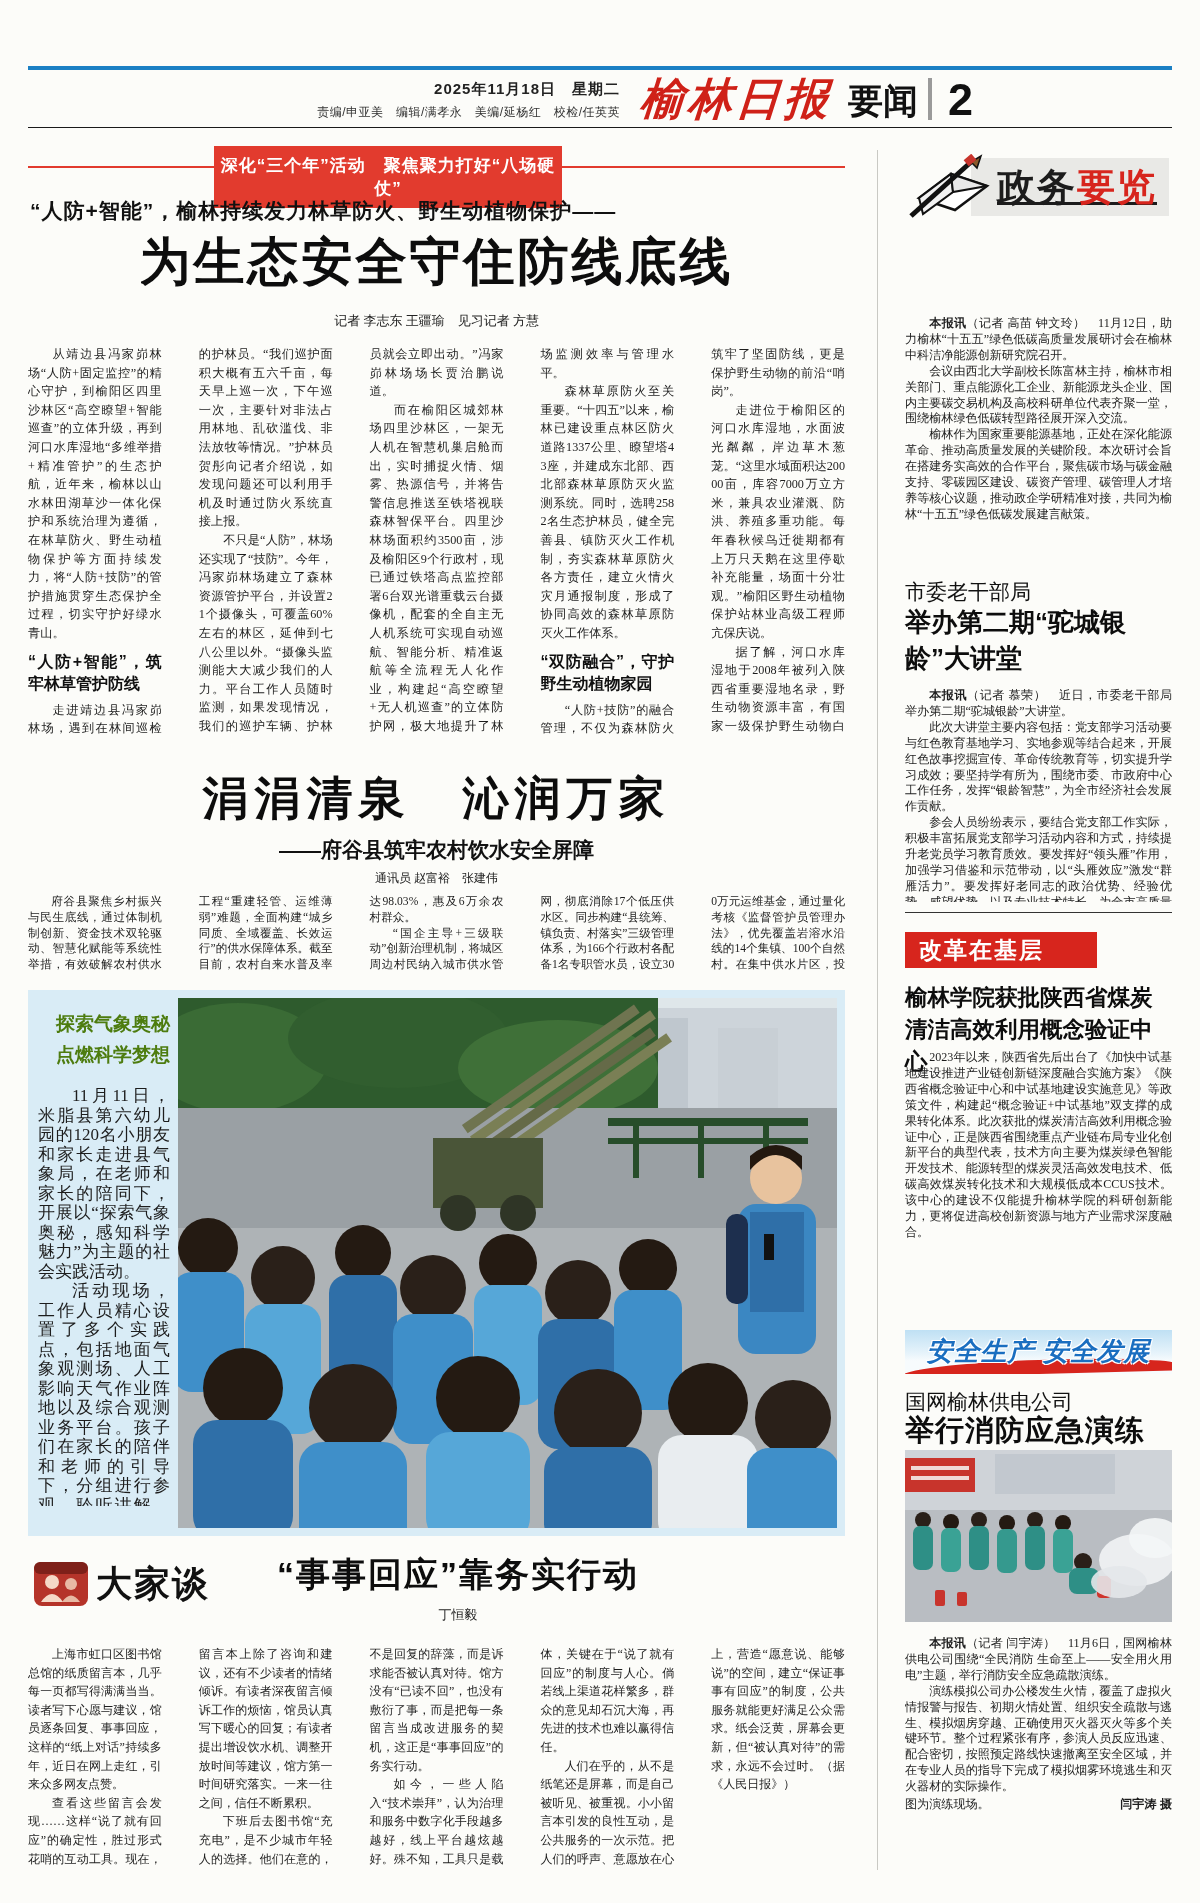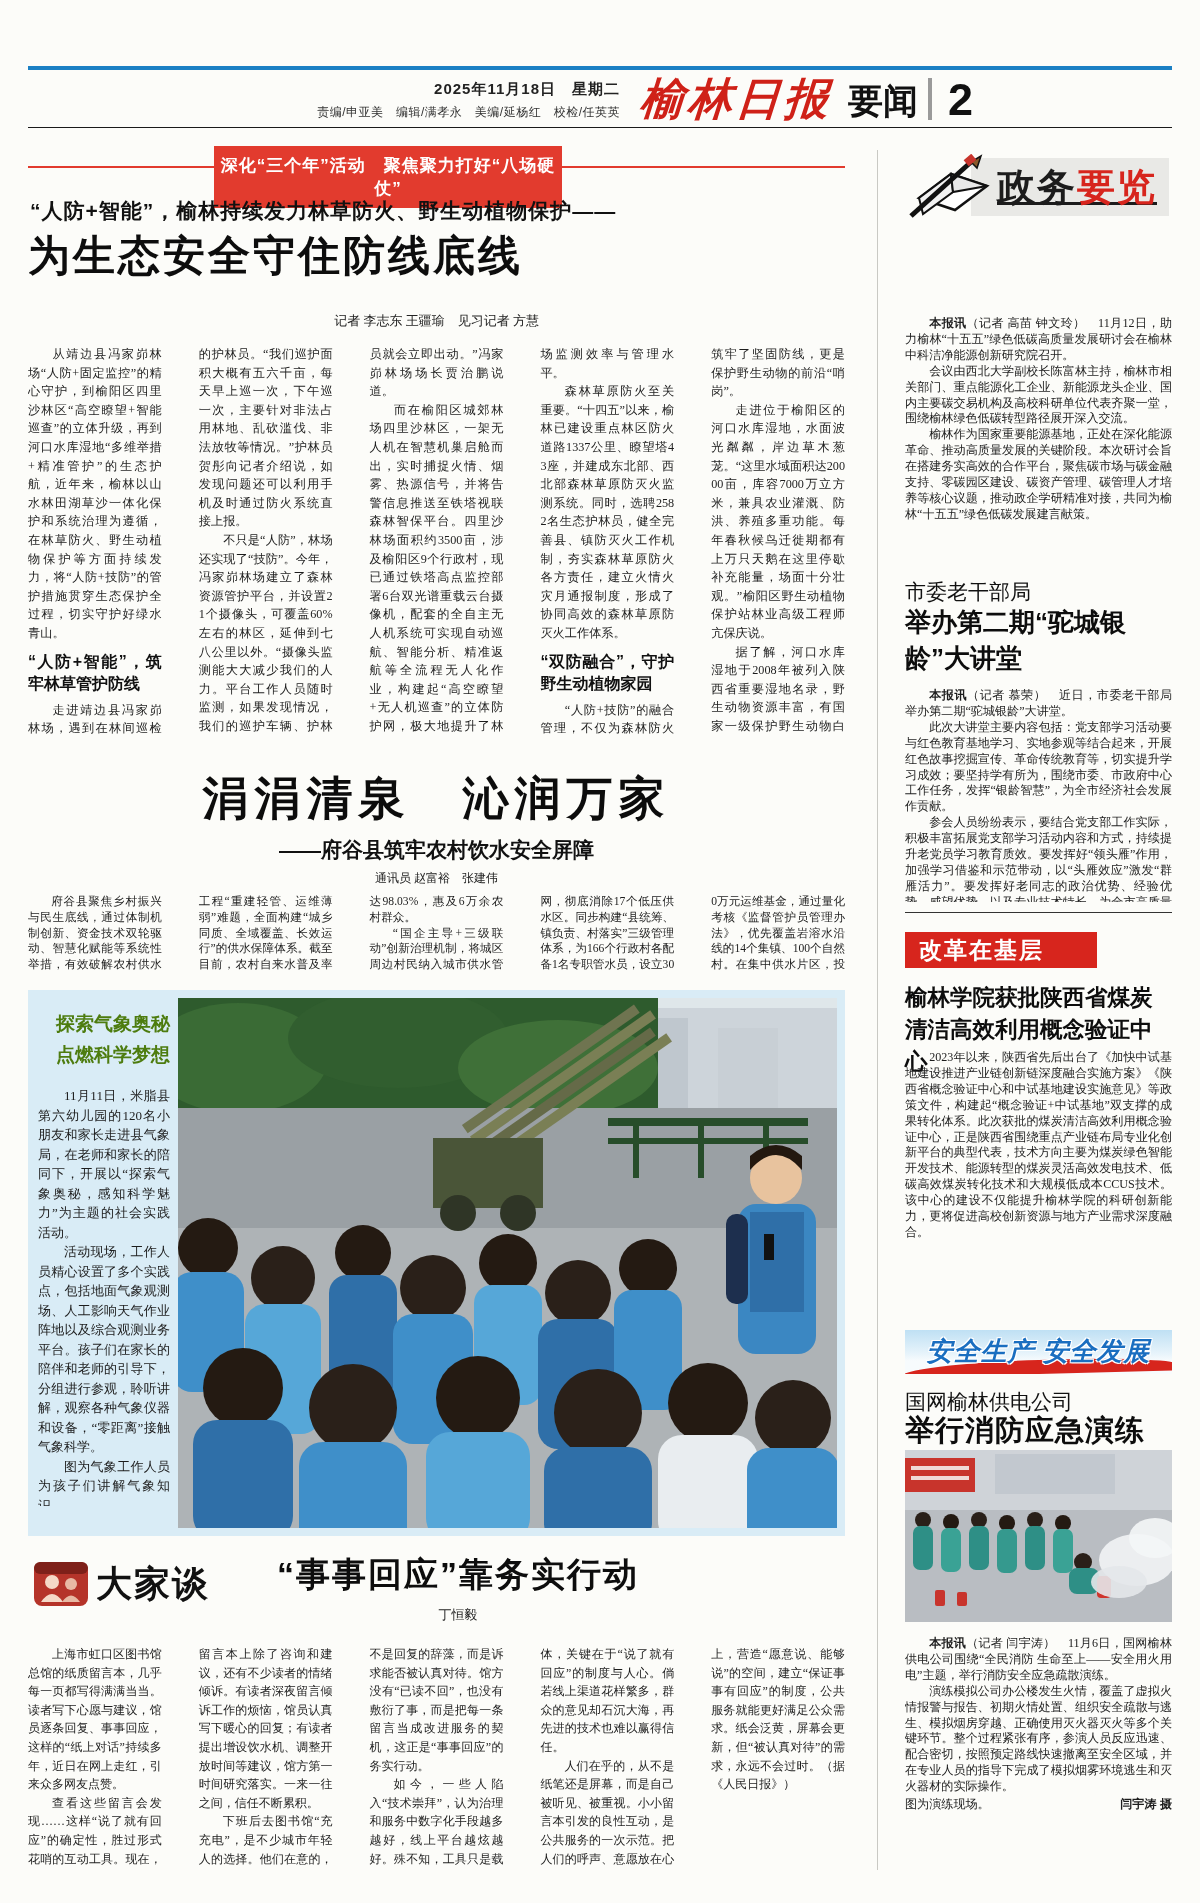--- a/index.html
+++ b/index.html
@@ -25,42 +25,42 @@
   .v-divider{left:877px;top:150px;width:1px;height:1720px;background:#c9c9c4;}
   .body-text{text-align:justify;word-break:break-all;color:#1d1d1d;}
   .body-text p{margin:0;text-indent:2em;}
   .lead-label{font-weight:bold;font-family:"Liberation Sans",sans-serif;}
 
   
   .banner-line{left:0;top:26px;width:100%;height:2px;background:#e23b2e;}
   .banner-box{left:186px;top:6px;width:348px;background:#e23b2e;color:#fff;text-align:center;
               font-family:"Liberation Sans",sans-serif;font-size:17px;font-weight:bold;padding:8px 0;letter-spacing:1px;}
   .kicker{left:2px;top:57px;font-family:"Liberation Sans",sans-serif;font-size:21px;font-weight:bold;color:#111;letter-spacing:1px;}
-  .lead-headline{left:0;top:88px;width:100%;text-align:left;font-family:"Liberation Sans",sans-serif;
-                 font-size:42px;font-weight:bold;color:#0d0d0d;letter-spacing:3px;}
+  .lead-headline{left:0;top:88px;width:100%;text-align:center;font-family:"Liberation Sans",sans-serif;
+                 font-size:51px;font-weight:bold;color:#0d0d0d;letter-spacing:3px;}
   .lead-byline{left:0;top:172px;width:100%;text-align:center;font-size:13px;color:#222;}
   .main-body{left:0;top:205px;width:817px;height:402px;column-count:5;column-gap:37px;
              font-size:12.2px;line-height:18.6px;overflow:hidden;}
   .main-body h3{font-family:"Liberation Sans",sans-serif;font-size:16px;line-height:22px;margin:8px 0 6px 0;
                 text-indent:0;font-weight:bold;color:#111;}
 
   
   .mid-headline{left:0;top:628px;width:100%;text-align:center;font-family:"Liberation Serif",serif;
                 font-size:46px;font-weight:bold;letter-spacing:6px;color:#0c0c0c;}
   .mid-sub{left:0;top:696px;width:100%;text-align:center;font-family:"Liberation Sans",sans-serif;
            font-size:21px;font-weight:bold;color:#111;}
   .mid-byline{left:0;top:730px;width:100%;text-align:center;font-size:12px;color:#222;}
   .mid-body{left:0;top:754px;width:817px;height:94px;column-count:5;column-gap:37px;
             font-size:11.6px;line-height:15.8px;overflow:hidden;}
 
   
   .photo-box{left:0;top:850px;width:817px;height:546px;background:#d9ecf6;}
   .pb-title{left:10px;top:18px;width:132px;text-align:right;font-family:Liberation Serif, serif;
             font-size:19px;font-weight:bold;line-height:31px;color:#4d7c0f;}
-  .pb-caption{left:10px;top:96px;width:132px;height:420px;font-size:13px;line-height:19.5px;overflow:hidden;}
+  .pb-caption{left:10px;top:96px;width:132px;height:420px;font-size:17px;line-height:19.5px;overflow:hidden;}
   .pb-caption .credit{text-indent:0;text-align:right;padding-right:4px;margin-top:6px;}
   .pb-caption .credit b{font-family:"Liberation Sans",sans-serif;}
   .photo1{left:150px;top:8px;width:659px;height:530px;display:block;}
 
   
   .djt-logo{left:4px;top:1416px;width:58px;height:54px;}
   .djt-title{left:68px;top:1420px;font-family:"Liberation Serif",serif;font-size:36px;font-weight:bold;color:#111;letter-spacing:2px;}
   .bottom-headline{left:180px;top:1412px;width:500px;text-align:center;font-family:"Liberation Sans",sans-serif;
                    font-size:34px;font-weight:bold;letter-spacing:2px;color:#0d0d0d;}
   .bottom-author{left:180px;top:1466px;width:500px;text-align:center;font-size:13px;color:#222;}

